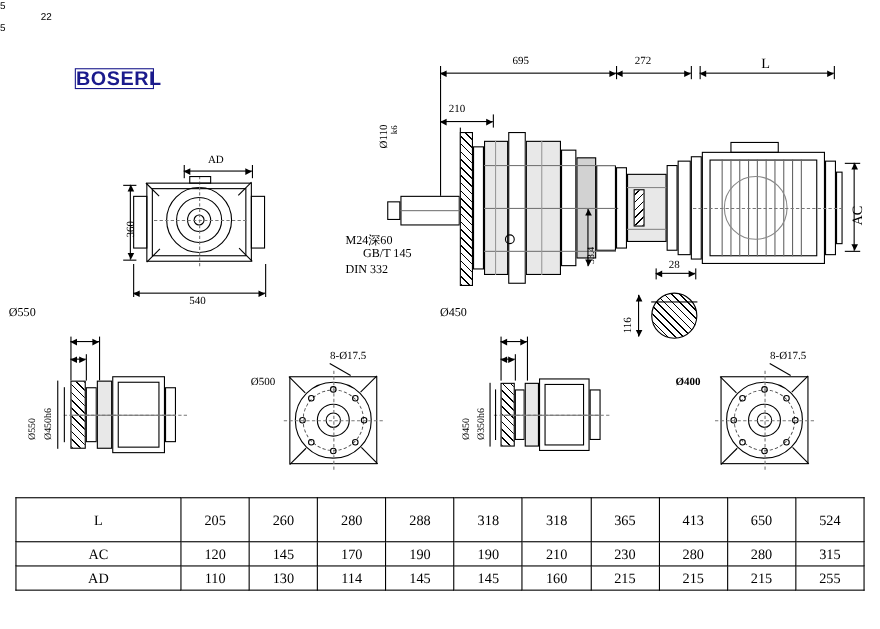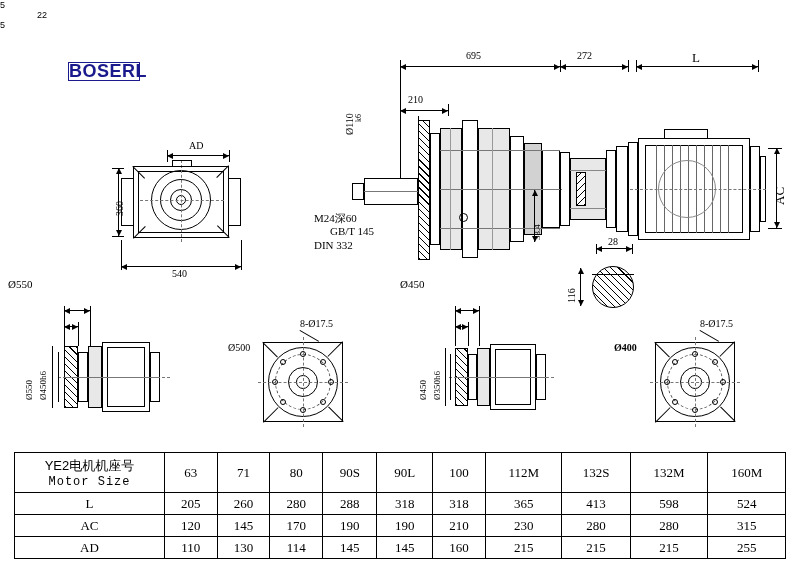--- a/index.html
+++ b/index.html
@@ -365,46 +365,30 @@
     <div class="cir" style="left:720px; top:379px; width:6px; height:6px;"></div>
     <div class="cir" style="left:672px; top:359px; width:6px; height:6px;"></div>
     <div class="cir" style="left:712px; top:359px; width:6px; height:6px;"></div>
     <div class="cir" style="left:672px; top:399px; width:6px; height:6px;"></div>
     <div class="cir" style="left:712px; top:399px; width:6px; height:6px;"></div>
   </div>
 
   <table class="spec-table">
     <tbody id="table-body">
         <tr>
-          <td class="rowhead">
-            <div class="cn">YE2电机机座号</div>
-            <div class="en">Motor Size</div>
-          </td>
-          <td>63</td>
-          <td>71</td>
-          <td>80</td>
-          <td>90S</td>
-          <td>90L</td>
-          <td>100</td>
-          <td>112M</td>
-          <td>132S</td>
-          <td>132M</td>
-          <td>160M</td>
-        </tr>
-        <tr>
           <td class="rowhead">L</td>
           <td>205</td>
           <td>260</td>
           <td>280</td>
           <td>288</td>
           <td>318</td>
           <td>318</td>
           <td>365</td>
           <td>413</td>
-          <td>598</td>
+          <td>650</td>
           <td>524</td>
         </tr>
         <tr>
           <td class="rowhead">AC</td>
           <td>120</td>
           <td>145</td>
           <td>170</td>
           <td>190</td>
           <td>190</td>
           <td>210</td>

